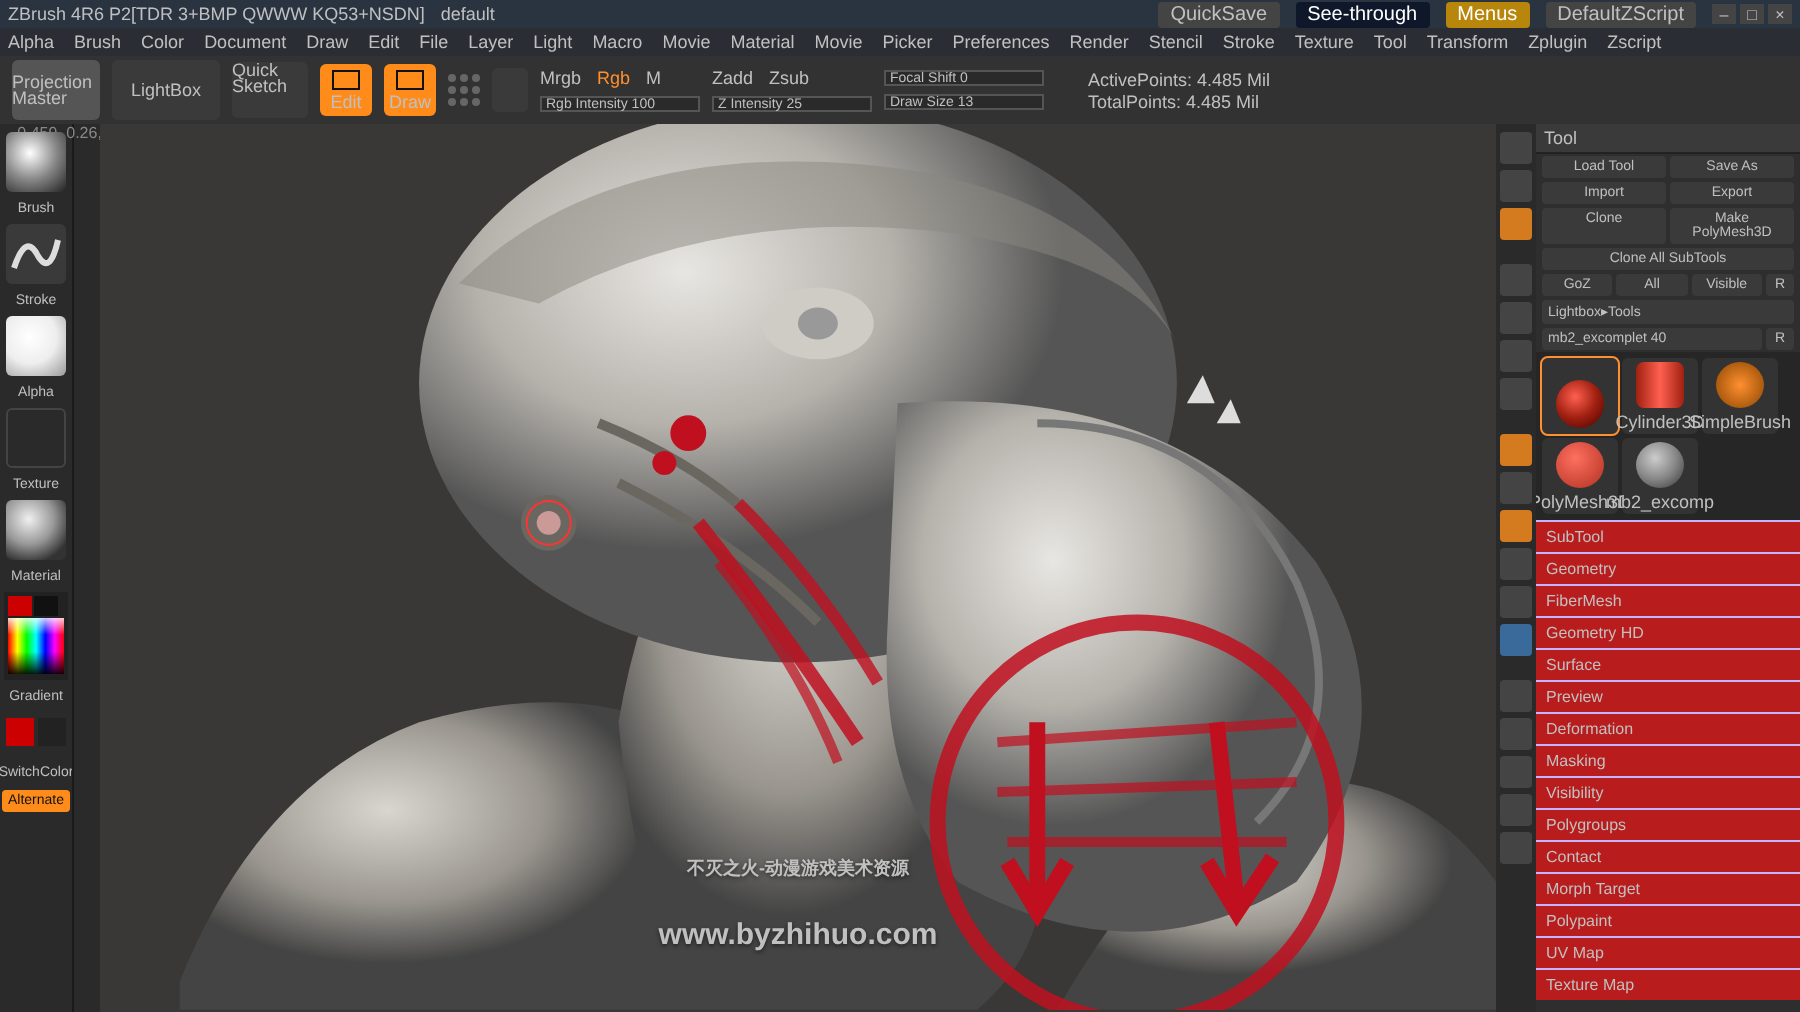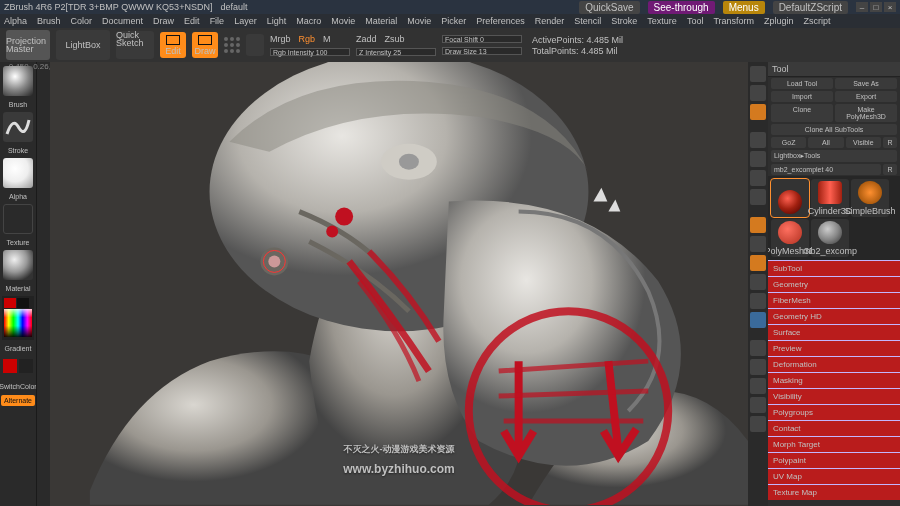--- a/index.html
+++ b/index.html
@@ -1,57 +1,57 @@
 <!DOCTYPE html>
 <html><head>
 <meta charset="utf-8">
 <style>
 *{margin:0;padding:0;box-sizing:border-box;font-family:Arial,sans-serif;font-size:9px;color:#c0c0c0;user-select:none}
 body{background:#1a1a1a;width:900px;height:506px;overflow:hidden;position:relative}
 .titlebar{height:14px;background:#2a3340;display:flex;align-items:center;padding:0 4px;gap:8px;font-size:8px}
 .titlebar .spacer{flex:1}
 .titlebar .tag{padding:1px 6px;border-radius:2px;font-size:10px}
-.titlebar .orange{background:#701a75;color:#fff}
+.titlebar .orange{background:#0f172a;color:#fff}
 .titlebar .amber{background:#b8860b;color:#fff}
 .titlebar .gray{background:#444}
 .menubar{height:14px;background:#2a2e34;display:flex;align-items:center;padding:0 4px;gap:10px;font-size:8px}
 .toolbar{height:34px;background:#323232;display:flex;align-items:center;padding:2px 6px;gap:6px}
 .proj-master{width:44px;height:30px;background:#555;border-radius:3px;display:flex;flex-direction:column;align-items:center;justify-content:center;font-size:7px;line-height:8px}
 .lightbox{width:54px;height:30px;background:#3a3a3a;border-radius:3px;display:flex;align-items:center;justify-content:center;font-size:8px}
 .qs{width:38px;height:28px;background:#3a3a3a;border-radius:3px;display:flex;flex-direction:column;align-items:center;justify-content:flex-start;font-size:7px;line-height:8px}
 .modebtn{width:26px;height:26px;background:#444;border-radius:3px;display:flex;flex-direction:column;align-items:center;justify-content:center;font-size:7px}
 .modebtn.active{background:#ff8c1a;color:#111}
 .modebtn .mini{width:14px;height:10px;border:1px solid #888;margin-bottom:1px}
 .modebtn.active .mini{border-color:#111}
 .dots{display:grid;grid-template-columns:repeat(3,4px);gap:2px}
 .dots span{width:4px;height:4px;background:#666;border-radius:50%}
 .tb-group{display:flex;flex-direction:column;gap:4px;font-size:7px}
 .tb-row{display:flex;gap:8px}
 .slider{width:80px;height:8px;background:#2a2a2a;border:1px solid #555;font-size:7px;padding-left:2px;display:flex;align-items:center}
-.info-col{display:flex;flex-direction:column;gap:1px;font-size:7px;margin-left:4px}
+.info-col{display:flex;flex-direction:column;gap:1px;font-size:7px;margin-left:16px}
 .main{display:flex;height:444px}
 .left-shelf{width:36px;background:#2a2a2a;display:flex;flex-direction:column;align-items:center;gap:4px;padding-top:4px}
 .shelf-item{width:30px;height:30px;background:#444;border-radius:3px;position:relative}
 .shelf-sphere{background:radial-gradient(circle at 40% 35%,#fff,#888,#222)}
 .shelf-stroke{background:#3a3a3a}
 .shelf-white{background:radial-gradient(circle at 40% 35%,#fff,#eee,#999)}
 .shelf-mat{background:radial-gradient(circle at 38% 32%,#f0f0f0,#999 45%,#333 80%)}
 .colorpick{width:32px;height:44px;background:#222;padding:2px}
 .colorgrad{width:100%;height:28px;background:linear-gradient(to right,#f00,#ff0,#0f0,#0ff,#00f,#f0f,#f00);position:relative}
 .colorgrad:after{content:"";position:absolute;inset:0;background:linear-gradient(to bottom,rgba(255,255,255,0.8),transparent 30%,transparent 60%,rgba(0,0,0,0.9))}
 .cur-color{width:12px;height:10px;display:inline-block}
 .swatch{width:14px;height:14px;display:inline-block;margin:1px}
 .swatch.red{background:#c00}
 .swatch.dark{background:#222}
 .lbl{font-size:7px;text-align:center;margin-top:1px}
 .mini-left{width:14px;background:#2a2a2a;border-left:1px solid #1a1a1a}
 .canvas{flex:1;background:#3a3836;position:relative;overflow:hidden}
 .sculpt{position:absolute;inset:0}
 .watermark{position:absolute;bottom:30px;left:50%;transform:translateX(-50%);text-align:center;color:rgba(120,120,120,0.75);font-size:16px;font-weight:bold;text-shadow:0 1px 2px rgba(0,0,0,0.5)}
-.watermark .sub{font-size:12px;margin-top:6px}
+.watermark .sub{font-size:15px;margin-top:18px}
 .right-shelf{width:20px;background:#2a2a2a;display:flex;flex-direction:column;align-items:center;gap:3px;padding-top:4px}
 .rbtn{width:16px;height:16px;background:#444;border-radius:2px}
 .rbtn.orange{background:#d47a1f}
 .rbtn.blue{background:#3a6a9a}
 .rbtn.gap{background:transparent;height:6px}
 .right-panel{width:132px;background:#2e2e2e;display:flex;flex-direction:column;overflow:hidden}
 .panel-hdr{background:#3a3a3a;padding:2px 4px;font-size:9px;border-bottom:1px solid #222}
 .panel-row{display:flex;gap:2px;padding:1px 3px}
 .pbtn{flex:1;background:#3a3a3a;padding:2px 3px;font-size:7px;text-align:center;border-radius:2px}
 .tool-thumbs{display:flex;flex-wrap:wrap;gap:2px;padding:3px;background:#262626}

